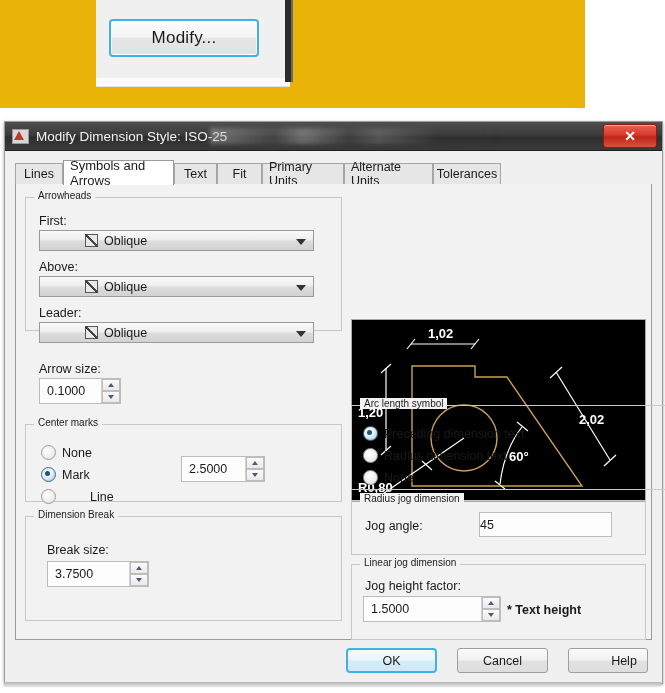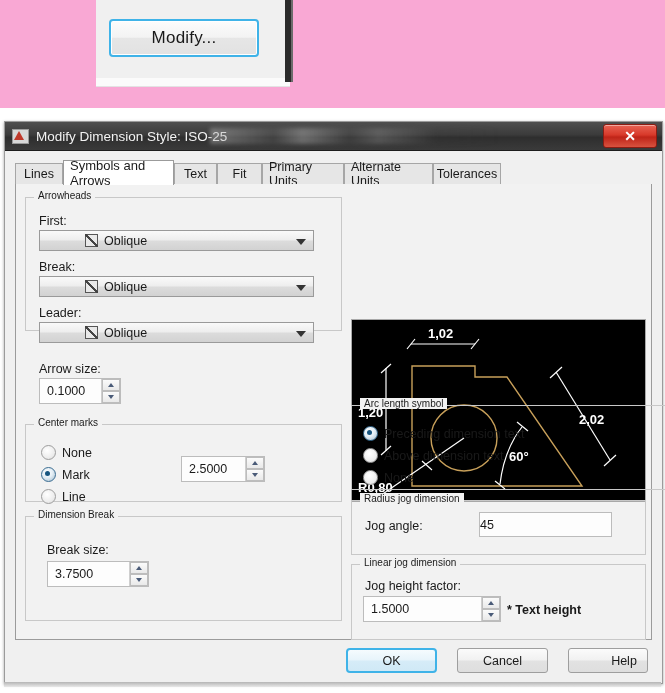--- a/index.html
+++ b/index.html
@@ -1,19 +1,19 @@
 <!DOCTYPE html>
 <html><head>
 <meta charset="utf-8">
 <style>
   html,body{margin:0;padding:0;background:#ffffff;}
   body{width:665px;height:693px;font-family:"Liberation Sans",sans-serif;overflow:hidden;}
 
   
-  #top-fragment{position:absolute;left:0;top:0;width:665px;height:108px;background:#f9a8d4;}
+  #top-fragment{position:absolute;left:0;top:0;width:585px;height:108px;background:#eab308;}
   #top-panel{position:absolute;left:96px;top:0;width:194px;height:78px;background:#f0f0f0;border-bottom:1px solid #dddddd;}
   #top-panel-strip{position:absolute;left:96px;top:78px;width:194px;height:8px;background:#fbfbfb;border-bottom:1px solid #e3e3e3;}
   #modify-button{position:absolute;left:109px;top:19px;width:146px;height:34px;
     border:2px solid #3fb3e8;border-radius:4px;
     background:linear-gradient(to bottom,#fcfcfc 0%,#f3f3f3 48%,#e6e6e6 50%,#e2e2e2 100%);
     box-shadow:inset 0 0 0 1px #ffffff;
     display:flex;align-items:center;justify-content:center;
     font-size:17px;color:#1a1a1a;letter-spacing:.2px;}
   #right-dark-bar{position:absolute;left:285px;top:0;width:6px;height:82px;background:#2b2b2b;}
   #right-dark-bar2{position:absolute;left:291px;top:0;width:2px;height:82px;background:#6b6b6b;}
@@ -138,21 +138,21 @@
   <div class="group" style="left:20px;top:75px;width:317px;height:134px;">
     <span class="glabel">Arrowheads</span>
   </div>
   <div class="fieldlabel" style="left:34px;top:92px;">First:</div>
   <div class="combo" style="left:34px;top:108px;width:275px;">
     <span class="oblique-ico"></span>
     <span class="ctext">Oblique</span>
     <span class="arrow"></span>
   </div>
 
-  <div class="fieldlabel" style="left:34px;top:138px;">Break:</div>
+  <div class="fieldlabel" style="left:34px;top:138px;">Above:</div>
   <div class="combo" style="left:34px;top:154px;width:275px;">
     <span class="oblique-ico"></span>
     <span class="ctext">Oblique</span>
     <span class="arrow"></span>
   </div>
 
   <div class="fieldlabel" style="left:34px;top:184px;">Leader:</div>
   <div class="combo" style="left:34px;top:200px;width:275px;">
     <span class="oblique-ico"></span>
     <span class="ctext">Oblique</span>
@@ -172,21 +172,21 @@
     <span class="glabel">Center marks</span>
   </div>
   <div class="radio" style="left:36px;top:323px;">
     <span class="rb"></span>
     <span>None</span>
   </div>
   <div class="radio on" style="left:36px;top:345px;">
     <span class="rb"></span>
     <span>Mark</span>
   </div>
-  <div class="radio" style="left:36px;top:367px;">
+  <div class="radio" style="left:36px;top:367px;gap:28px;">
     <span class="rb"></span>
     <span>Line</span>
   </div>
   <div class="spinwrap" style="left:176px;top:334px;width:84px;">
     <span class="sval">2.5000</span>
     <span class="spinbtns">
       <div class="up"></div>
       <div class="dn"></div>
     </span>
   </div>
@@ -246,21 +246,21 @@
 
   <div class="group" style="left:346px;top:283px;width:353px;height:85px;">
     <span class="glabel">Arc length symbol</span>
   </div>
   <div class="radio on" style="left:358px;top:304px;">
     <span class="rb"></span>
     <span>Preceding dimension text</span>
   </div>
   <div class="radio" style="left:358px;top:326px;">
     <span class="rb"></span>
-    <span>Above dimension text</span>
+    <span>Radius dimension text</span>
   </div>
   <div class="radio" style="left:358px;top:348px;">
     <span class="rb"></span>
     <span>None</span>
   </div>
 
   <div class="group" style="left:346px;top:378px;width:295px;height:55px;">
     <span class="glabel">Radius jog dimension</span>
   </div>
   <div class="fieldlabel" style="left:360px;top:397px;">Jog angle:</div>

